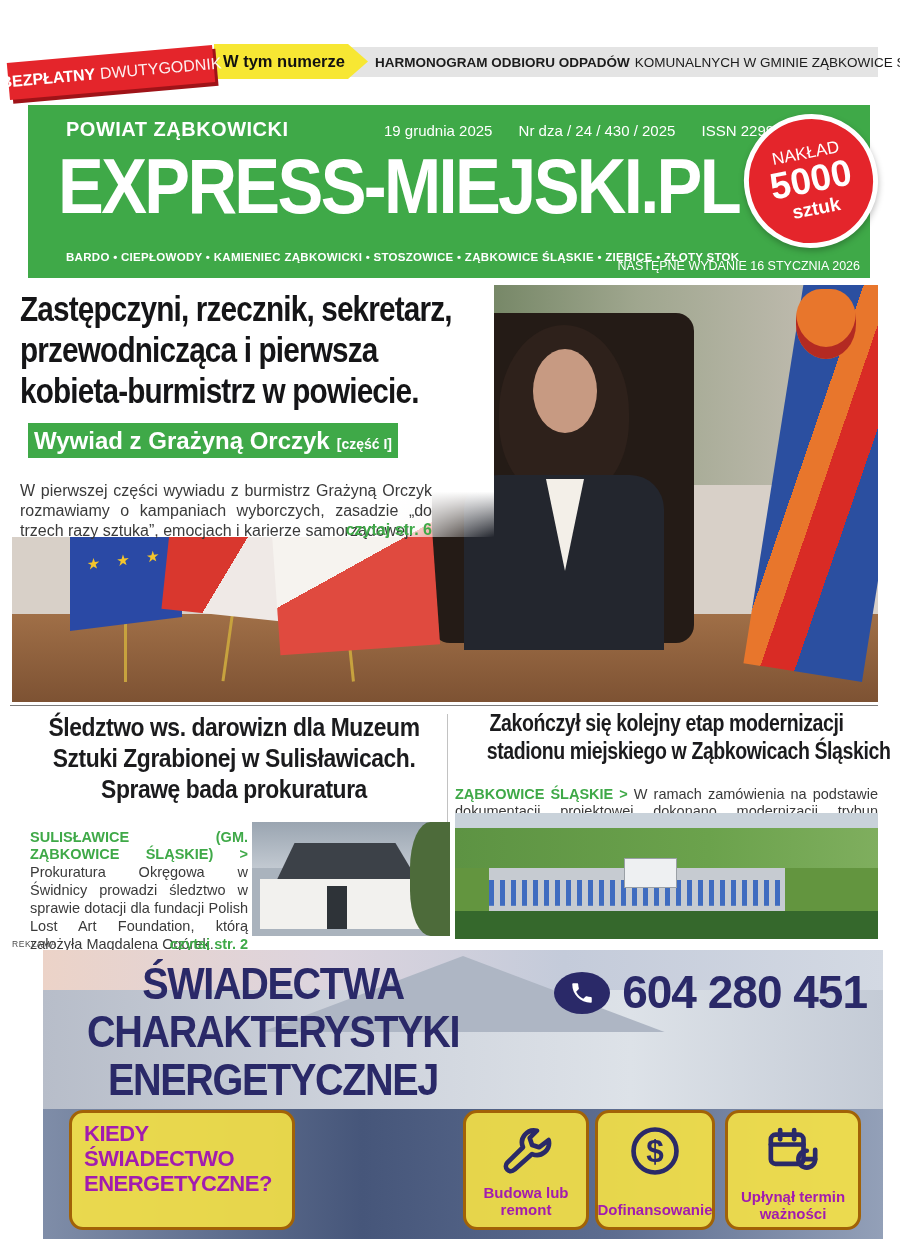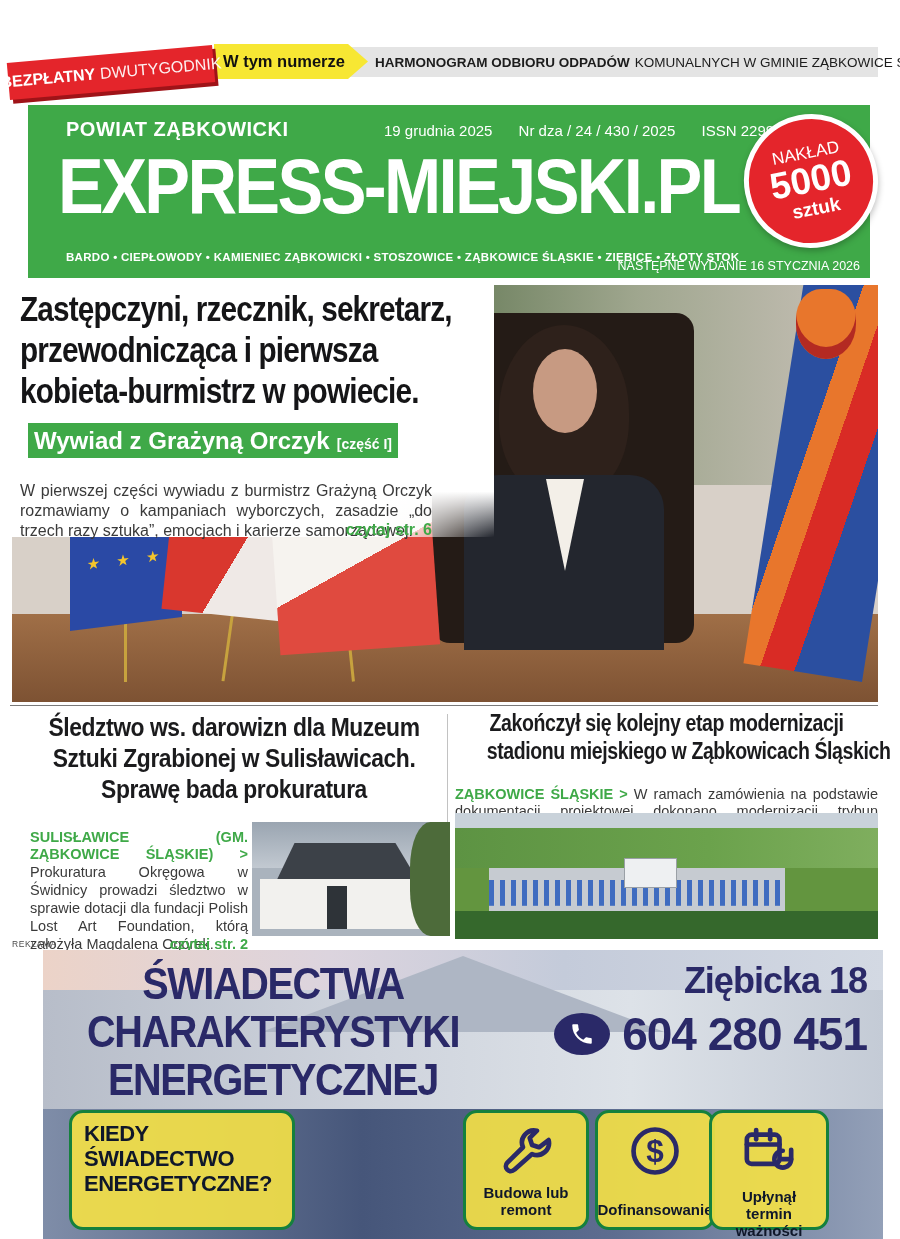--- a/index.html
+++ b/index.html
@@ -125,27 +125,27 @@
   .ad-title{position:absolute;left:16px;top:10px;width:428px;text-align:center;color:#2a2968;
     font-weight:bold;font-size:44px;line-height:1.09;letter-spacing:-1.5px;
     transform:scaleX(.9);transform-origin:center top;white-space:nowrap;}
   .ad-address{position:absolute;right:16px;top:10px;text-align:right;color:#2a2968;
     font-weight:bold;font-size:36px;line-height:1.16;letter-spacing:-1px;white-space:nowrap;}
   .ad-phone{display:flex;align-items:center;justify-content:flex-end;gap:12px;
     font-size:46px;letter-spacing:-1px;margin-top:6px;}
   .phone-disc{width:56px;height:42px;background:#2a2968;border-radius:50%;
     display:flex;align-items:center;justify-content:center;flex:0 0 auto;}
   .ad-box{position:absolute;top:160px;height:120px;background:rgba(243,223,70,.92);
-    border:3px solid #15803d;border-radius:14px;box-sizing:border-box;color:#0f172a;}
+    border:3px solid #a16207;border-radius:14px;box-sizing:border-box;color:#a21caf;}
   .box-q{left:26px;width:226px;padding:9px 12px;font-size:22px;font-weight:bold;
     line-height:1.13;letter-spacing:-.5px;}
   .box-ic{display:flex;flex-direction:column;align-items:center;justify-content:space-between;
     padding:10px 5px 8px;}
   .box-ic .lbl{font-size:15px;font-weight:bold;text-align:center;line-height:1.12;}
-  .b2{left:282px;width:132px;} .b3{left:420px;width:126px;} .b4{left:552px;width:120px;} .b5{left:666px;width:120px;gap:6px;}
+  .b2{left:282px;width:132px;} .b3{left:420px;width:126px;} .b4{left:552px;width:120px;} .b5{left:682px;width:136px;gap:6px;}
 </style>
 </head>
 <body>
 
 <div class="page">
 
   <div class="abs gray-strip">
     <b>HARMONOGRAM ODBIORU ODPADÓW</b>
     <span>KOMUNALNYCH W GMINIE ZĄBKOWICE ŚLĄSKIE - s. 8</span>
   </div>
@@ -244,21 +244,20 @@
     <div class="ad-sky"></div>
     <div class="ad-house"></div>
     <div class="ad-roof"></div>
     <div class="ad-dusk"></div>
     <div class="ad-title">
       <div>ŚWIADECTWA</div>
       <div>CHARAKTERYSTYKI</div>
       <div>ENERGETYCZNEJ</div>
     </div>
     <div class="ad-address">
-      <div>Ziębicka 18</div>
       <div class="ad-phone">
         <span class="phone-disc">
           <svg width="26" height="26" viewBox="0 0 24 24">
               <path d="M6.6 10.8c1.4 2.8 3.8 5.2 6.6 6.6l2.2-2.2c.3-.3.7-.4 1-.2 1.1.4 2.3.6 3.6.6.6 0 1 .4 1 1V20c0 .6-.4 1-1 1C10.6 21 3 13.4 3 4c0-.6.4-1 1-1h3.5c.6 0 1 .4 1 1 0 1.2.2 2.4.6 3.6.1.3 0 .7-.2 1l-2.3 2.2z" fill="#fff"></path>
             </svg>
         </span>
         <span>604 280 451</span>
       </div>
     </div>
 

